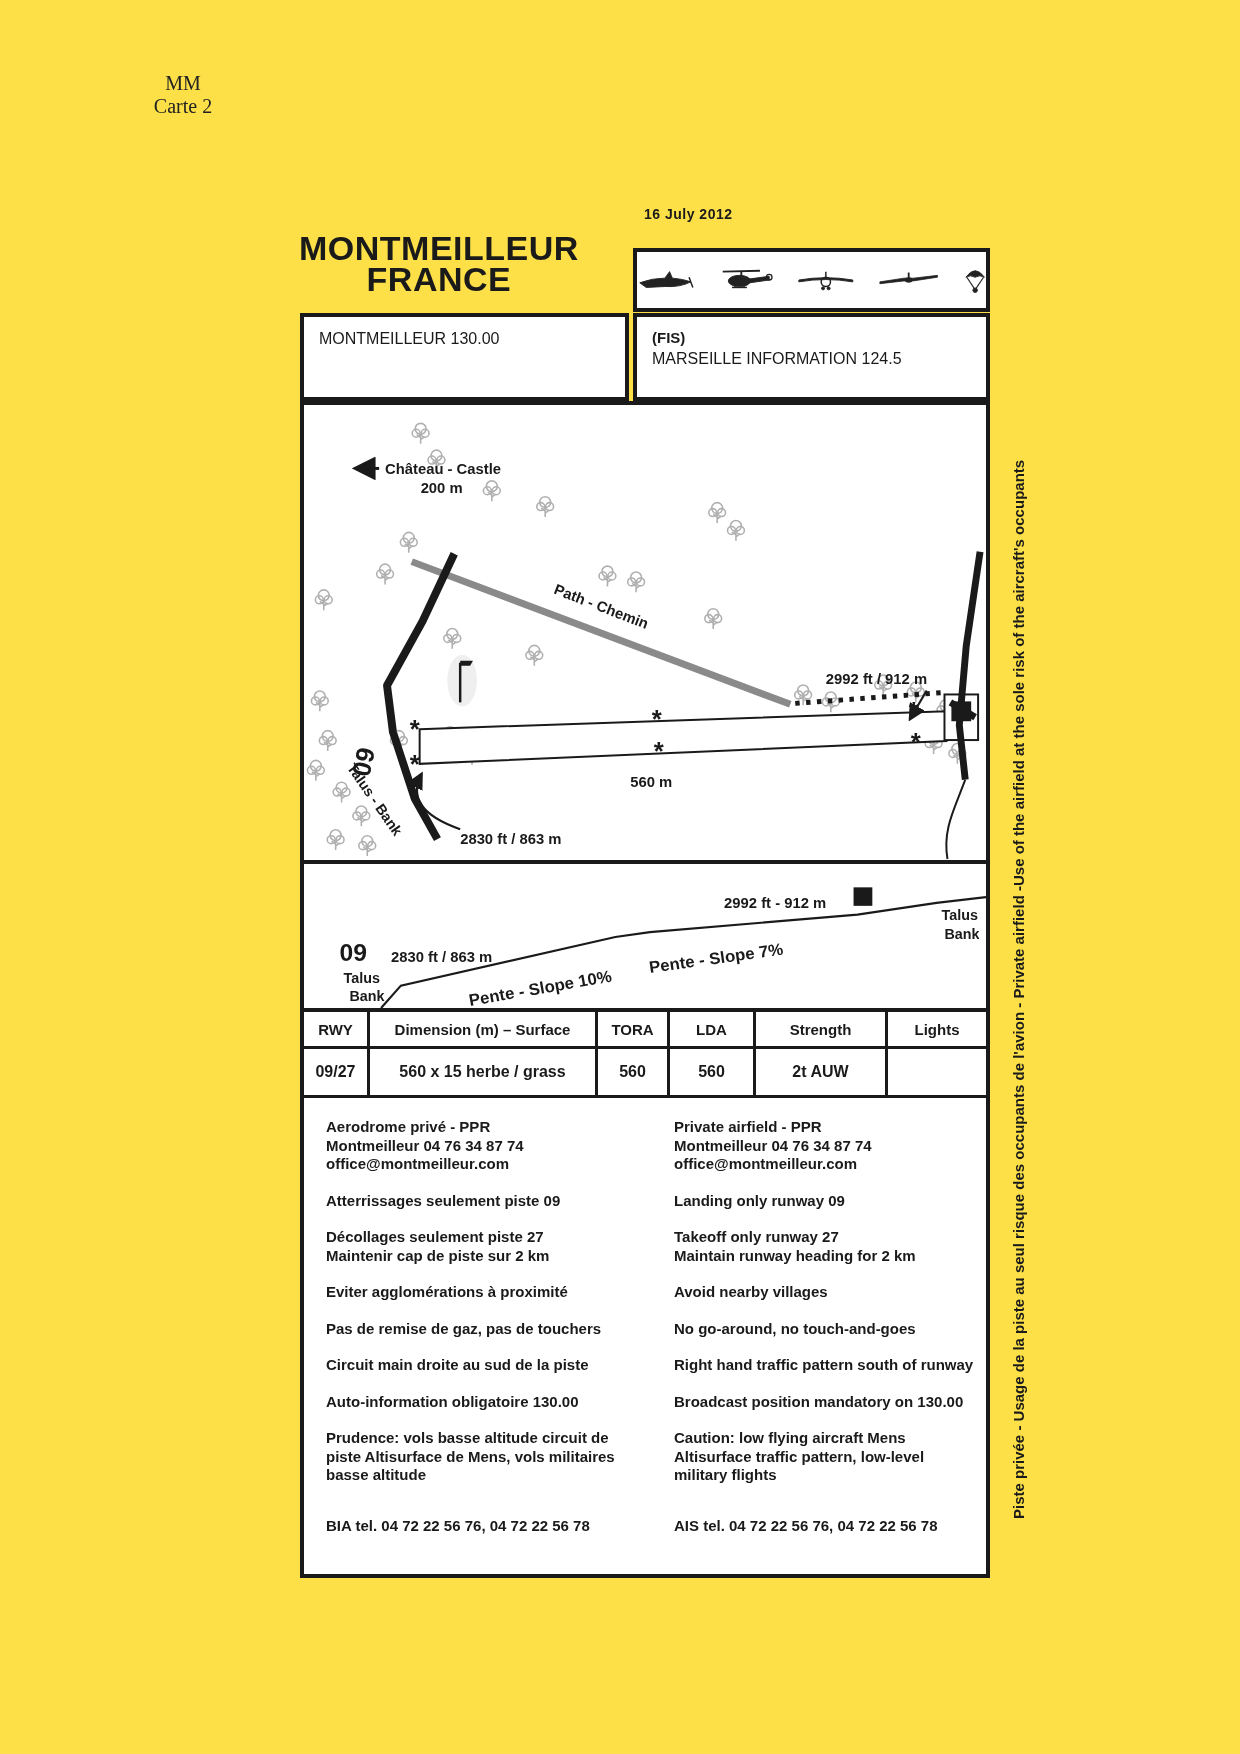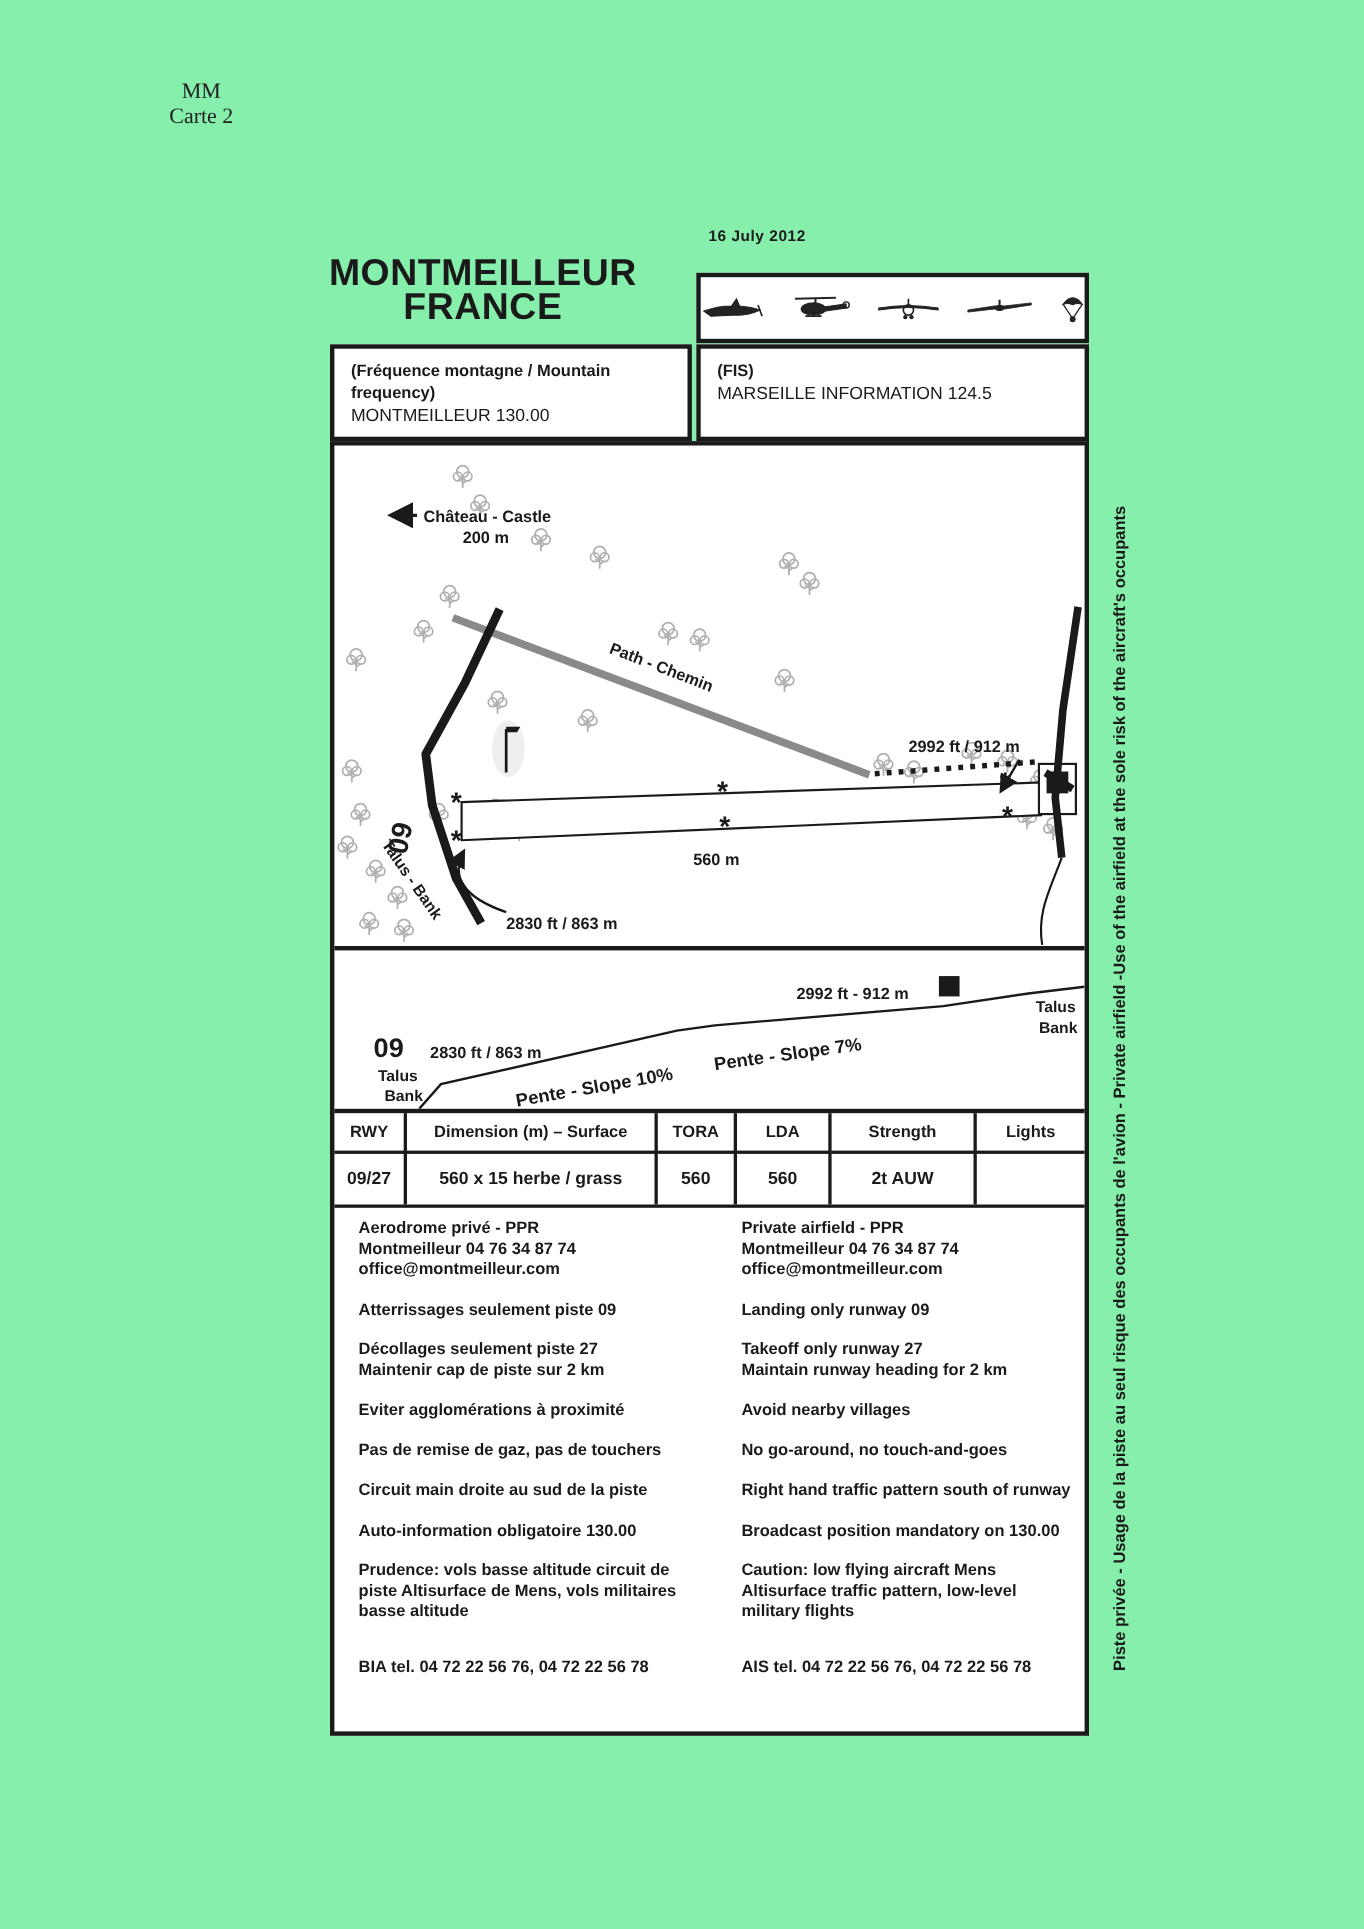--- a/index.html
+++ b/index.html
@@ -1,16 +1,16 @@
 <!DOCTYPE html>
 <html><head>
 <meta charset="utf-8">
 <style>
   html,body{margin:0;padding:0;background:#fff;}
-  .page{position:relative;width:1240px;height:1754px;background:#86efac;overflow:hidden;
+  .page{position:relative;width:1240px;height:1754px;background:#fde047;overflow:hidden;
         font-family:"Liberation Sans",sans-serif;color:#1a1a1a;}
   .abs{position:absolute;}
   .corner-ref{left:128px;top:72px;width:110px;text-align:center;
               font-family:"Liberation Serif",serif;font-size:20px;line-height:23px;color:#222;}
   .date{left:644px;top:206px;font-size:14px;font-weight:bold;letter-spacing:.5px;}
   .title{left:299px;top:233px;font-size:34px;font-weight:bold;line-height:31px;letter-spacing:.5px;text-align:center;}
   .box{border:4px solid #1a1a1a;box-sizing:border-box;background:#fff;}
   .aircraft-box{left:633px;top:248px;width:357px;height:64px;display:flex;
                 align-items:center;justify-content:center;gap:24px;}
   .aircraft-box svg{display:block;}
@@ -24,21 +24,21 @@
   .profile-section{height:144px;border-top:4px solid #1a1a1a;position:relative;}
   .map-section svg,.profile-section svg{width:100%;height:100%;display:block;}
   svg text{font-family:"Liberation Sans",sans-serif;font-weight:bold;fill:#1a1a1a;}
   .table-section{height:83px;border-top:4px solid #1a1a1a;display:grid;
                  grid-template-columns:66px 228px 72px 86px 132px 1fr;grid-template-rows:37px 1fr;}
   .cell{display:flex;align-items:center;justify-content:center;border-right:3px solid #1a1a1a;
         font-weight:bold;}
   .cell.hdr{border-bottom:3px solid #1a1a1a;font-size:15px;}
   .cell.dat{font-size:16px;}
   .cell.last{border-right:none;}
-  .remarks-section{flex:1;border-top:3px solid #1a1a1a;display:flex;padding-top:10px;
+  .remarks-section{flex:1;border-top:3px solid #1a1a1a;display:flex;padding-top:20px;
                    font-size:15px;font-weight:bold;line-height:18.5px;}
   .remarks-col{box-sizing:border-box;}
   .remarks-fr{width:348px;padding-left:22px;}
   .remarks-en{flex:1;padding-left:22px;}
   .remarks-section p{margin:0 0 18px 0;}
   .remarks-section p:last-child{margin-top:32px;}
   .sidebar{left:1000px;top:401px;height:1177px;width:36px;
            writing-mode:vertical-rl;transform:rotate(180deg);
            display:flex;align-items:center;justify-content:center;
            font-size:15px;font-weight:bold;white-space:nowrap;}
@@ -99,21 +99,20 @@
       <g fill="none" stroke="#222">
         <path d="M2 12 Q12 -2 22 12 Q17 9 12 12 Q7 9 2 12 Z" fill="#222" stroke-width="1"></path>
         <line x1="3" y1="12" x2="11" y2="24" stroke-width="1.2"></line>
         <line x1="21" y1="12" x2="13" y2="24" stroke-width="1.2"></line>
         <circle cx="12" cy="26" r="2.4" fill="#222"></circle>
       </g>
     </svg>
   </div>
 
   <div class="abs box freq freq-left">
-    <div class="lbl">(Fréquence montagne / Mountain frequency)</div>
     <div class="val">MONTMEILLEUR 130.00</div>
   </div>
   <div class="abs box freq freq-right">
     <div class="lbl">(FIS)</div>
     <div class="val">MARSEILLE INFORMATION 124.5</div>
   </div>
 
   <div class="abs box main-box">
 
     <div class="map-section">

